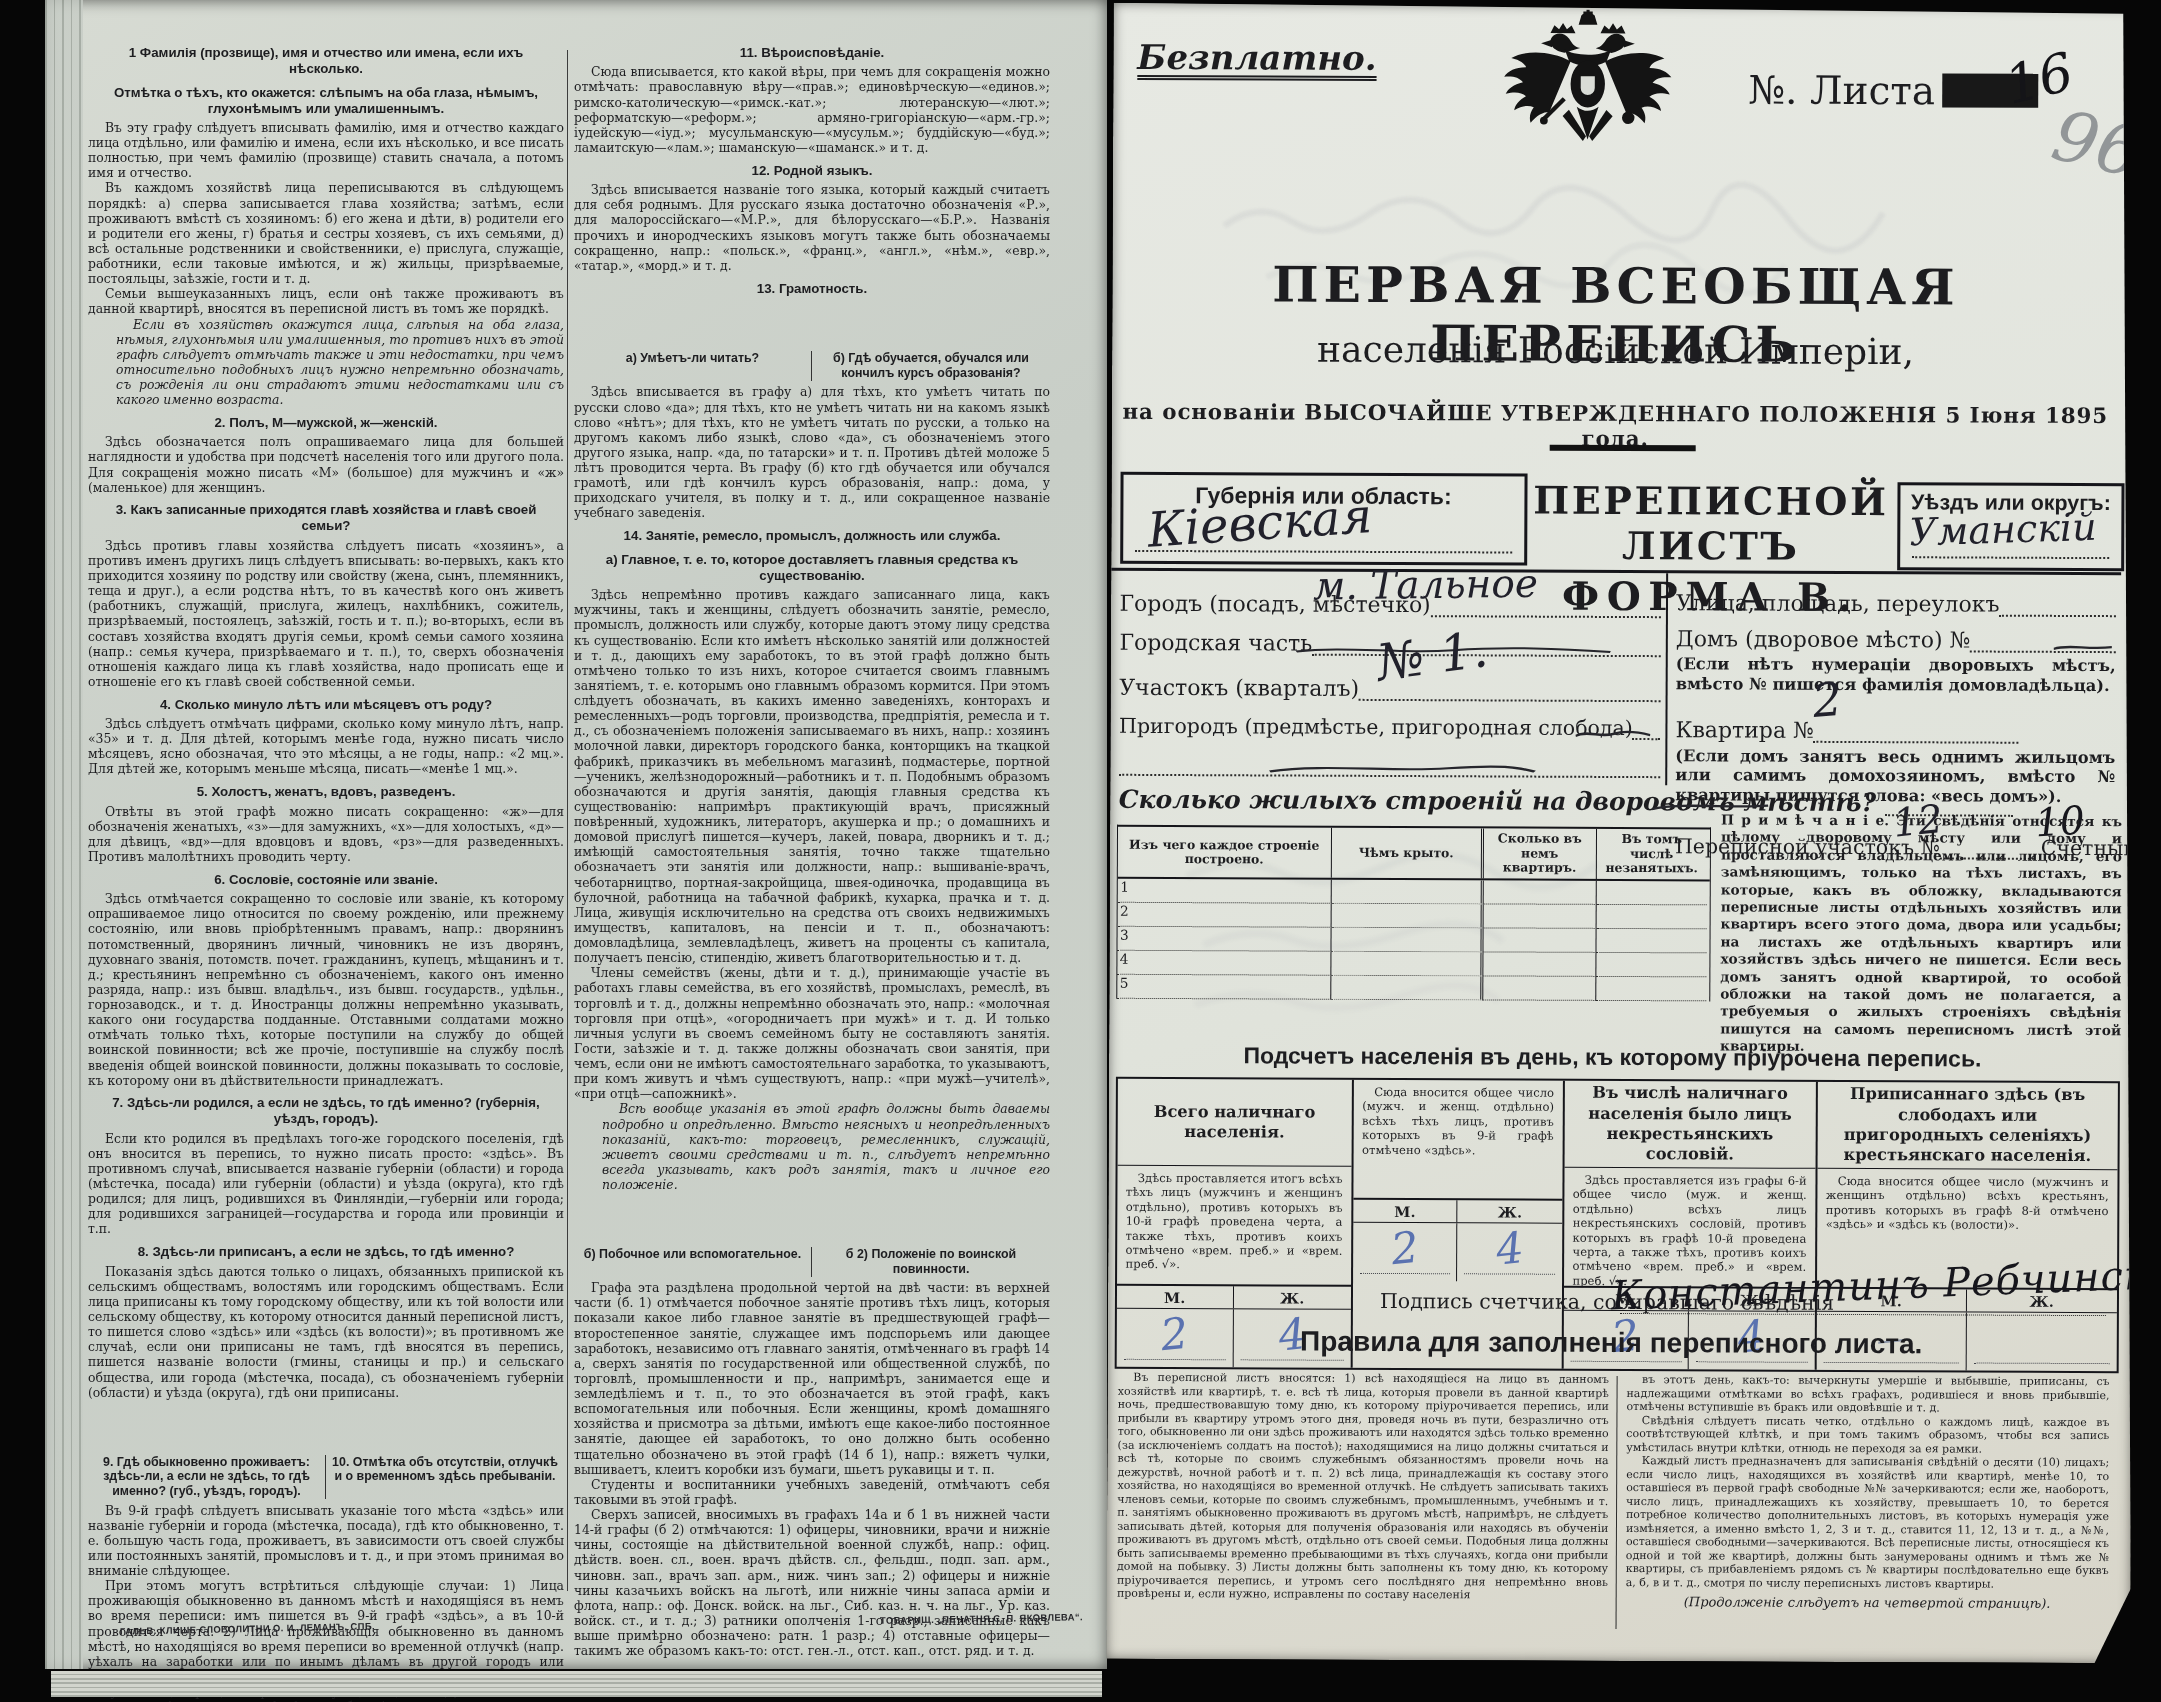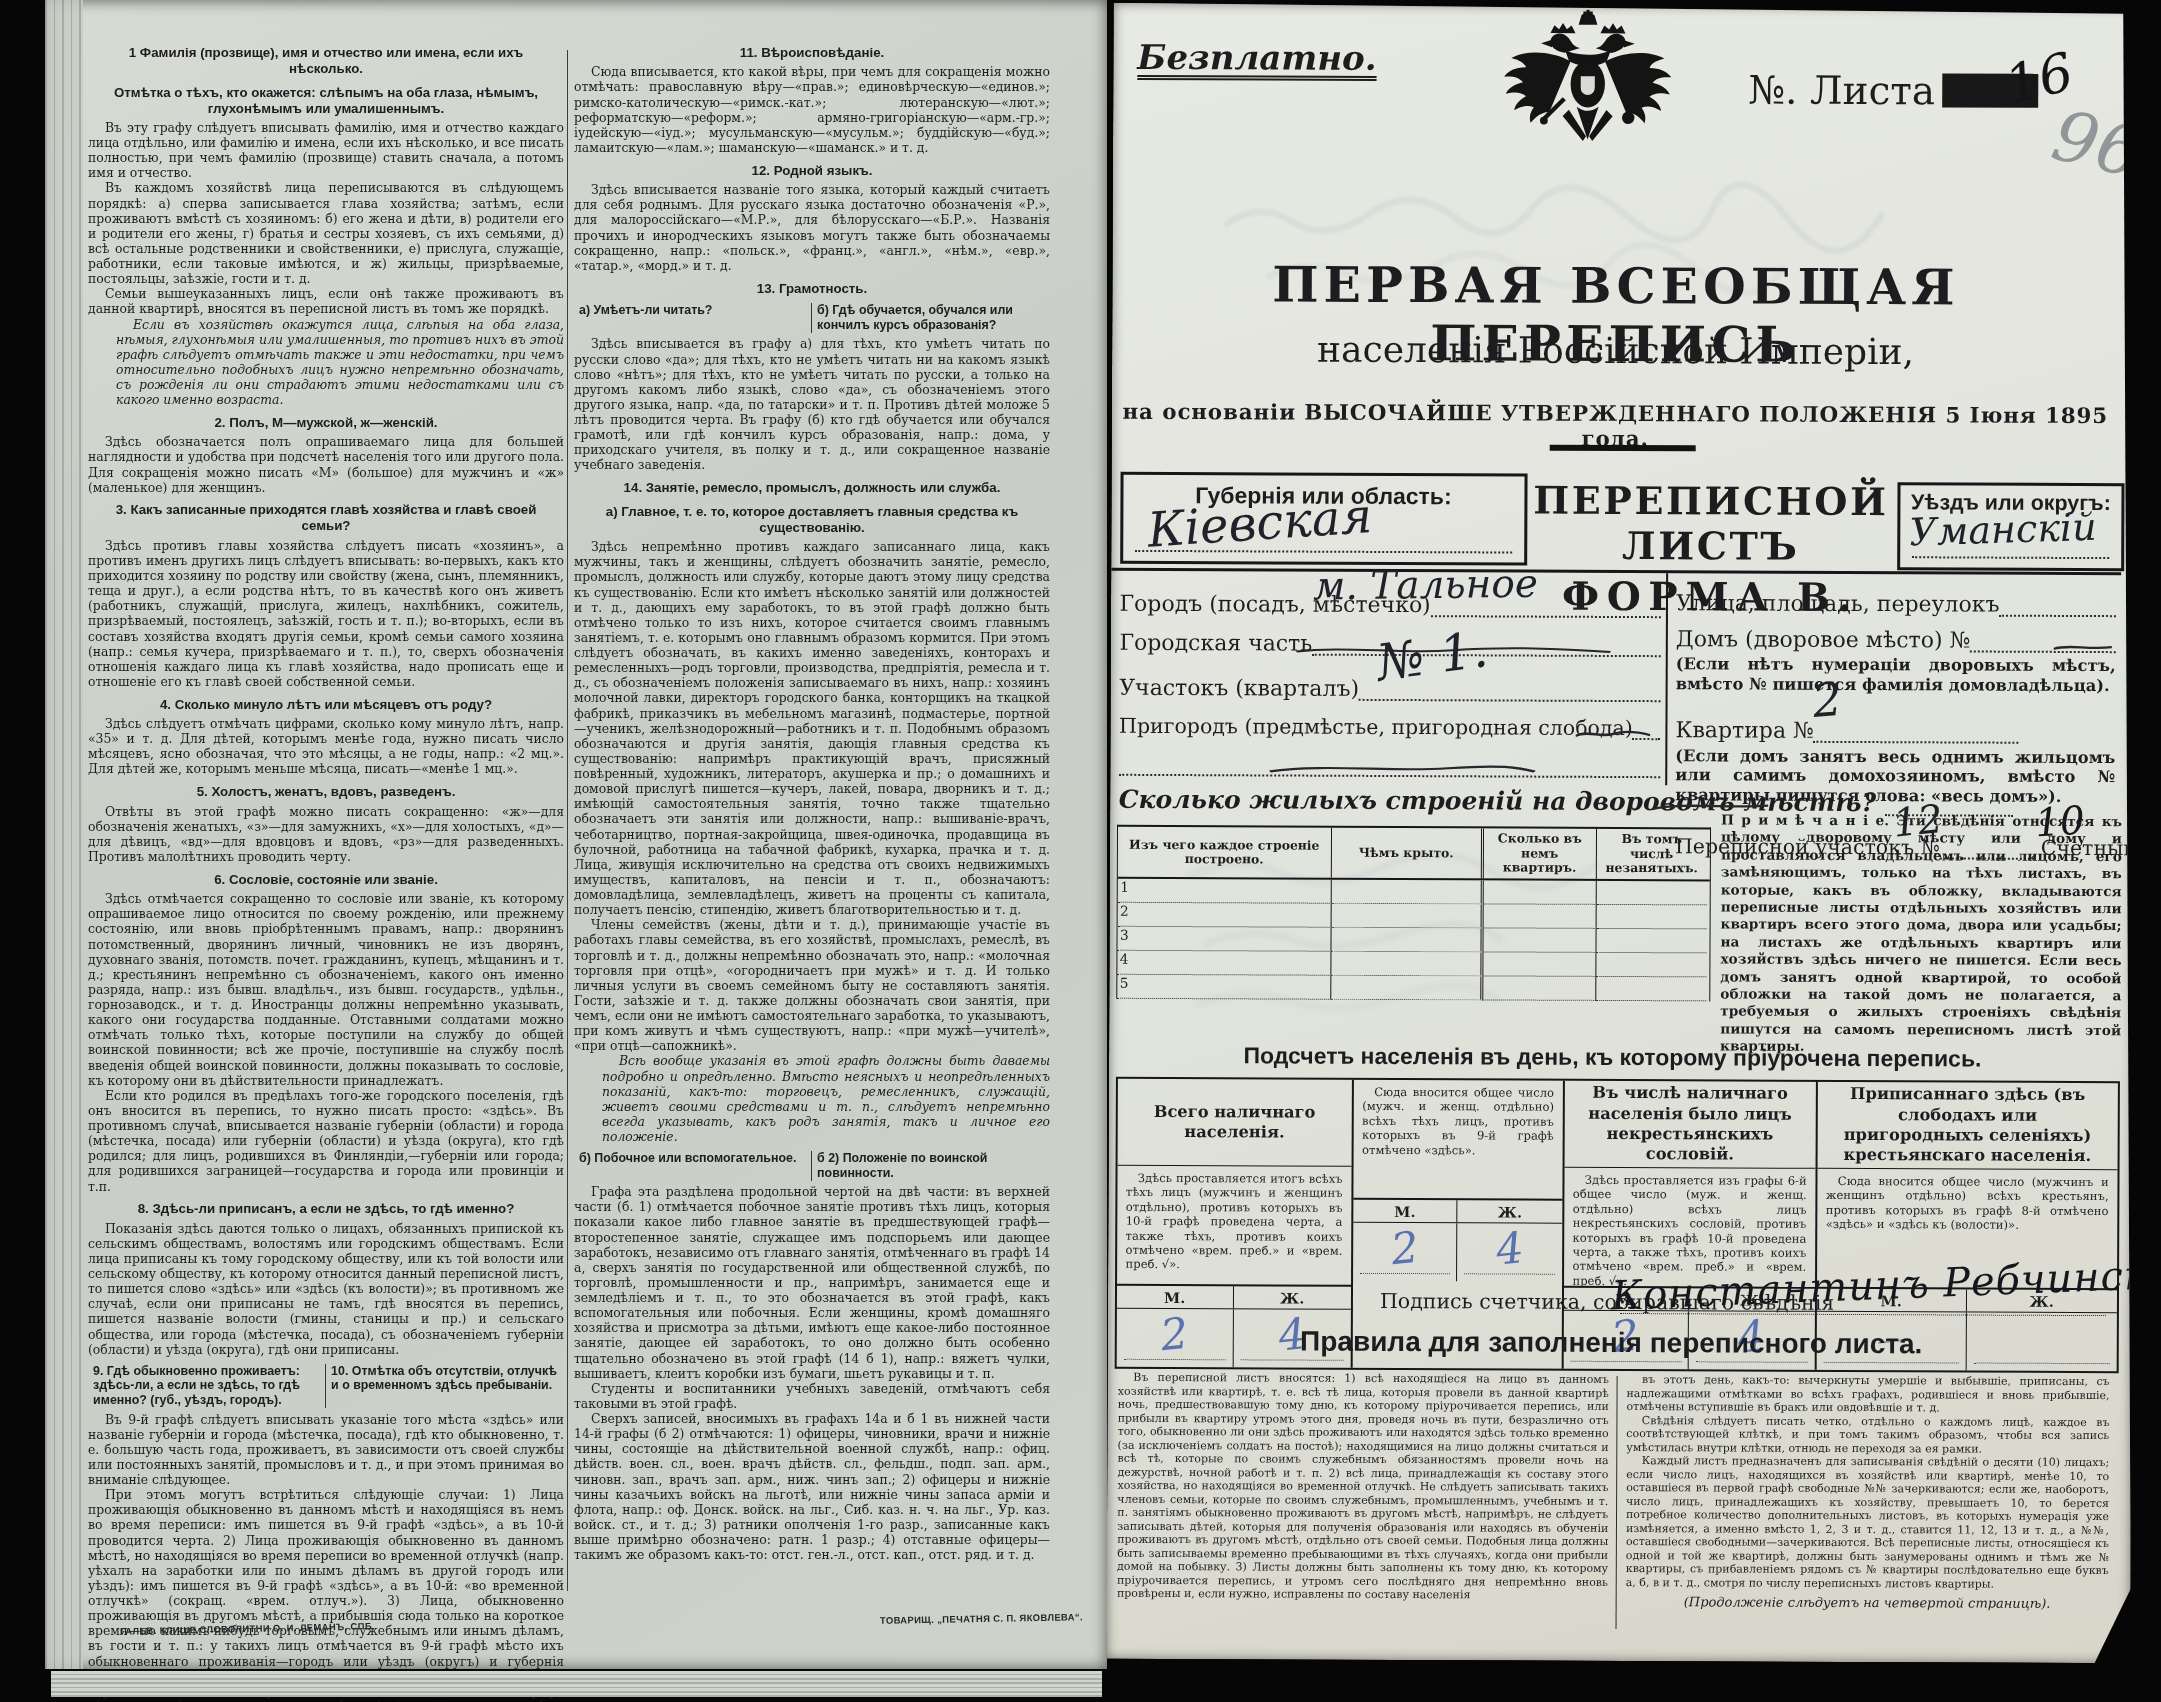--- a/index.html
+++ b/index.html
@@ -21,21 +21,21 @@
   .colL{position:absolute;top:45px;width:476px;}
   .c1{left:43px;} .c2{left:529px;}
   .col-div{position:absolute;left:522px;top:50px;height:1541px;width:1.3px;background:#3c3c3c;}
   .sec{font-family:"Liberation Sans","DejaVu Sans",sans-serif;font-weight:bold;
        font-size:13.3px;text-align:center;line-height:1.2;margin:7.7px 6.8px 3.4px;}
   .sec.first{margin-top:0;}
   .b{font-size:12.4px;text-align:justify;text-indent:17px;margin:0;line-height:1.22;}
   .b.it{font-style:italic;margin-left:28px;}
   .twosub{display:grid;grid-template-columns:1fr 1fr;column-gap:0;margin:6.8px 0 3.4px;}
   .twosub>div{font-family:"Liberation Sans","DejaVu Sans",sans-serif;font-weight:bold;
-       font-size:12.4px;text-align:left;line-height:1.2;padding:0 5.1px;}
+       font-size:12.4px;text-align:center;line-height:1.2;padding:0 5.1px;margin-top:48px;}
   .twosub>div:first-child{border-right:1.3px solid #333;}
   .footnote{position:absolute;font-family:"Liberation Sans","DejaVu Sans",sans-serif;
        font-weight:bold;font-size:9.4px;letter-spacing:0.4px;color:#26262a;}
   
   .free{position:absolute;left:24px;top:34px;font-size:34px;font-weight:bold;font-style:italic;
         text-decoration:underline double 1.7px;text-underline-offset:6px;}
   .eagle{position:absolute;left:387px;top:5.1px;}
   .sheetno{position:absolute;left:635px;top:62px;font-size:39px;white-space:nowrap;}
   .patch{display:inline-block;width:96px;height:34px;background:#181818;vertical-align:-3.4px;margin-left:6.8px;}
   .hw{font-family:"DejaVu Serif","Liberation Serif",serif;font-style:italic;color:#21212b;white-space:nowrap;}
@@ -133,20 +133,21 @@
       <div class="sec">2. Полъ, М—мужской, ж—женскій.</div>
       <p class="b">Здѣсь обозначается полъ опрашиваемаго лица для большей наглядности и удобства при подсчетѣ населенія того или другого пола. Для сокращенія можно писать «М» (большое) для мужчинъ и «ж» (маленькое) для женщинъ.</p>
       <div class="sec">3. Какъ записанные приходятся главѣ хозяйства и главѣ своей семьи?</div>
       <p class="b">Здѣсь противъ главы хозяйства слѣдуетъ писать «хозяинъ», а противъ именъ другихъ лицъ слѣдуетъ вписывать: во-первыхъ, какъ кто приходится хозяину по родству или свойству (жена, сынъ, племянникъ, теща и друг.), а если родства нѣтъ, то въ качествѣ кого онъ живетъ (работникъ, служащій, прислуга, жилецъ, нахлѣбникъ, сожитель, призрѣваемый, постоялецъ, заѣзжій, гость и т. п.); во-вторыхъ, если въ составъ хозяйства входятъ другія семьи, кромѣ семьи самого хозяина (напр.: семья кучера, призрѣваемаго и т. п.), то, сверхъ обозначенія отношенія каждаго лица къ главѣ хозяйства, надо прописать еще и отношеніе его къ главѣ своей собственной семьи.</p>
       <div class="sec">4. Сколько минуло лѣтъ или мѣсяцевъ отъ роду?</div>
       <p class="b">Здѣсь слѣдуетъ отмѣчать цифрами, сколько кому минуло лѣтъ, напр. «35» и т. д. Для дѣтей, которымъ менѣе года, нужно писать число мѣсяцевъ, ясно обозначая, что это мѣсяцы, а не годы, напр.: «2 мц.». Для дѣтей же, которымъ меньше мѣсяца, писать—«менѣе 1 мц.».</p>
       <div class="sec">5. Холостъ, женатъ, вдовъ, разведенъ.</div>
       <p class="b">Отвѣты въ этой графѣ можно писать сокращенно: «ж»—для обозначенія женатыхъ, «з»—для замужнихъ, «х»—для холостыхъ, «д»—для дѣвицъ, «вд»—для вдовцовъ и вдовъ, «рз»—для разведенныхъ. Противъ малолѣтнихъ проводить черту.</p>
       <div class="sec">6. Сословіе, состояніе или званіе.</div>
       <p class="b">Здѣсь отмѣчается сокращенно то сословіе или званіе, къ которому опрашиваемое лицо относится по своему рожденію, или прежнему состоянію, или вновь пріобрѣтеннымъ правамъ, напр.: дворянинъ потомственный, дворянинъ личный, чиновникъ не изъ дворянъ, духовнаго званія, потомств. почет. гражданинъ, купецъ, мѣщанинъ и т. д.; крестьянинъ непремѣнно съ обозначеніемъ, какого онъ именно разряда, напр.: изъ бывш. владѣльч., изъ бывш. государств., удѣльн., горнозаводск., и т. д. Иностранцы должны непремѣнно указывать, какого они государства подданные. Отставными солдатами можно отмѣчать только тѣхъ, которые поступили на службу до общей воинской повинности; всѣ же прочіе, поступившіе на службу послѣ введенія общей воинской повинности, должны показывать то сословіе, къ которому они въ дѣйствительности принадлежатъ.</p>
+      <div class="sec">7. Здѣсь-ли родился, а если не здѣсь, то гдѣ именно? (губернія, уѣздъ, городъ).</div>
       <p class="b">Если кто родился въ предѣлахъ того-же городского поселенія, гдѣ онъ вносится въ перепись, то нужно писать просто: «здѣсь». Въ противномъ случаѣ, вписывается названіе губерніи (области) и города (мѣстечка, посада) или губерніи (области) и уѣзда (округа), кто гдѣ родился; для лицъ, родившихся въ Финляндіи,—губерніи или города; для родившихся заграницей—государства и города или провинціи и т.п.</p>
       <div class="sec">8. Здѣсь-ли приписанъ, а если не здѣсь, то гдѣ именно?</div>
       <p class="b">Показанія здѣсь даются только о лицахъ, обязанныхъ припиской къ сельскимъ обществамъ, волостямъ или городскимъ обществамъ. Если лица приписаны къ тому городскому обществу, или къ той волости или сельскому обществу, къ которому относится данный переписной листъ, то пишется слово «здѣсь» или «здѣсь (къ волости)»; въ противномъ же случаѣ, если они приписаны не тамъ, гдѣ вносятся въ перепись, пишется названіе волости (гмины, станицы и пр.) и сельскаго общества, или города (мѣстечка, посада), съ обозначеніемъ губерніи (области) и уѣзда (округа), гдѣ они приписаны.</p>
       <div class="twosub">
         <div>9. Гдѣ обыкновенно проживаетъ: здѣсь-ли, а если не здѣсь, то гдѣ именно? (губ., уѣздъ, городъ).</div>
         <div>10. Отмѣтка объ отсутствіи, отлучкѣ и о временномъ здѣсь пребываніи.</div>
       </div>
       <p class="b">Въ 9-й графѣ слѣдуетъ вписывать указаніе того мѣста «здѣсь» или названіе губерніи и города (мѣстечка, посада), гдѣ кто обыкновенно, т. е. большую часть года, проживаетъ, въ зависимости отъ своей службы или постоянныхъ занятій, промысловъ и т. д., и при этомъ принимая во вниманіе слѣдующее.</p>
       <p class="b">При этомъ могутъ встрѣтиться слѣдующіе случаи: 1) Лица проживающія обыкновенно въ данномъ мѣстѣ и находящіяся въ немъ во время переписи: имъ пишется въ 9-й графѣ «здѣсь», а въ 10-й проводится черта. 2) Лица проживающія обыкновенно въ данномъ мѣстѣ, но находящіяся во время переписи во временной отлучкѣ (напр. уѣхалъ на заработки или по инымъ дѣламъ въ другой городъ или уѣздъ): имъ пишется въ 9-й графѣ «здѣсь», а въ 10-й: «во временной отлучкѣ» (сокращ. «врем. отлуч.»). 3) Лица, обыкновенно проживающія въ другомъ мѣстѣ, а прибывшія сюда только на короткое время—по какимъ-нибудь торговымъ, служебнымъ или инымъ дѣламъ, въ гости и т. п.: у такихъ лицъ отмѣчается въ 9-й графѣ мѣсто ихъ обыкновеннаго проживанія—городъ или уѣздъ (округъ) и губернія (область), (о состоящихъ на дѣйствительной военной службѣ, въ такихъ случаяхъ пишется мѣсто расположенія ихъ части), а въ 10-й графѣ дѣлается отмѣтка о временномъ пребываніи (сокращ.: «врем. преб.»). 4) О лицахъ, временно отлучившихся изъ мѣста обыкновеннаго проживанія на срокъ менѣе 6 дней, къ указаннымъ отмѣткамъ «врем. отлуч.» и «врем. преб.» прибавляется знакъ √.</p>
     </div>

